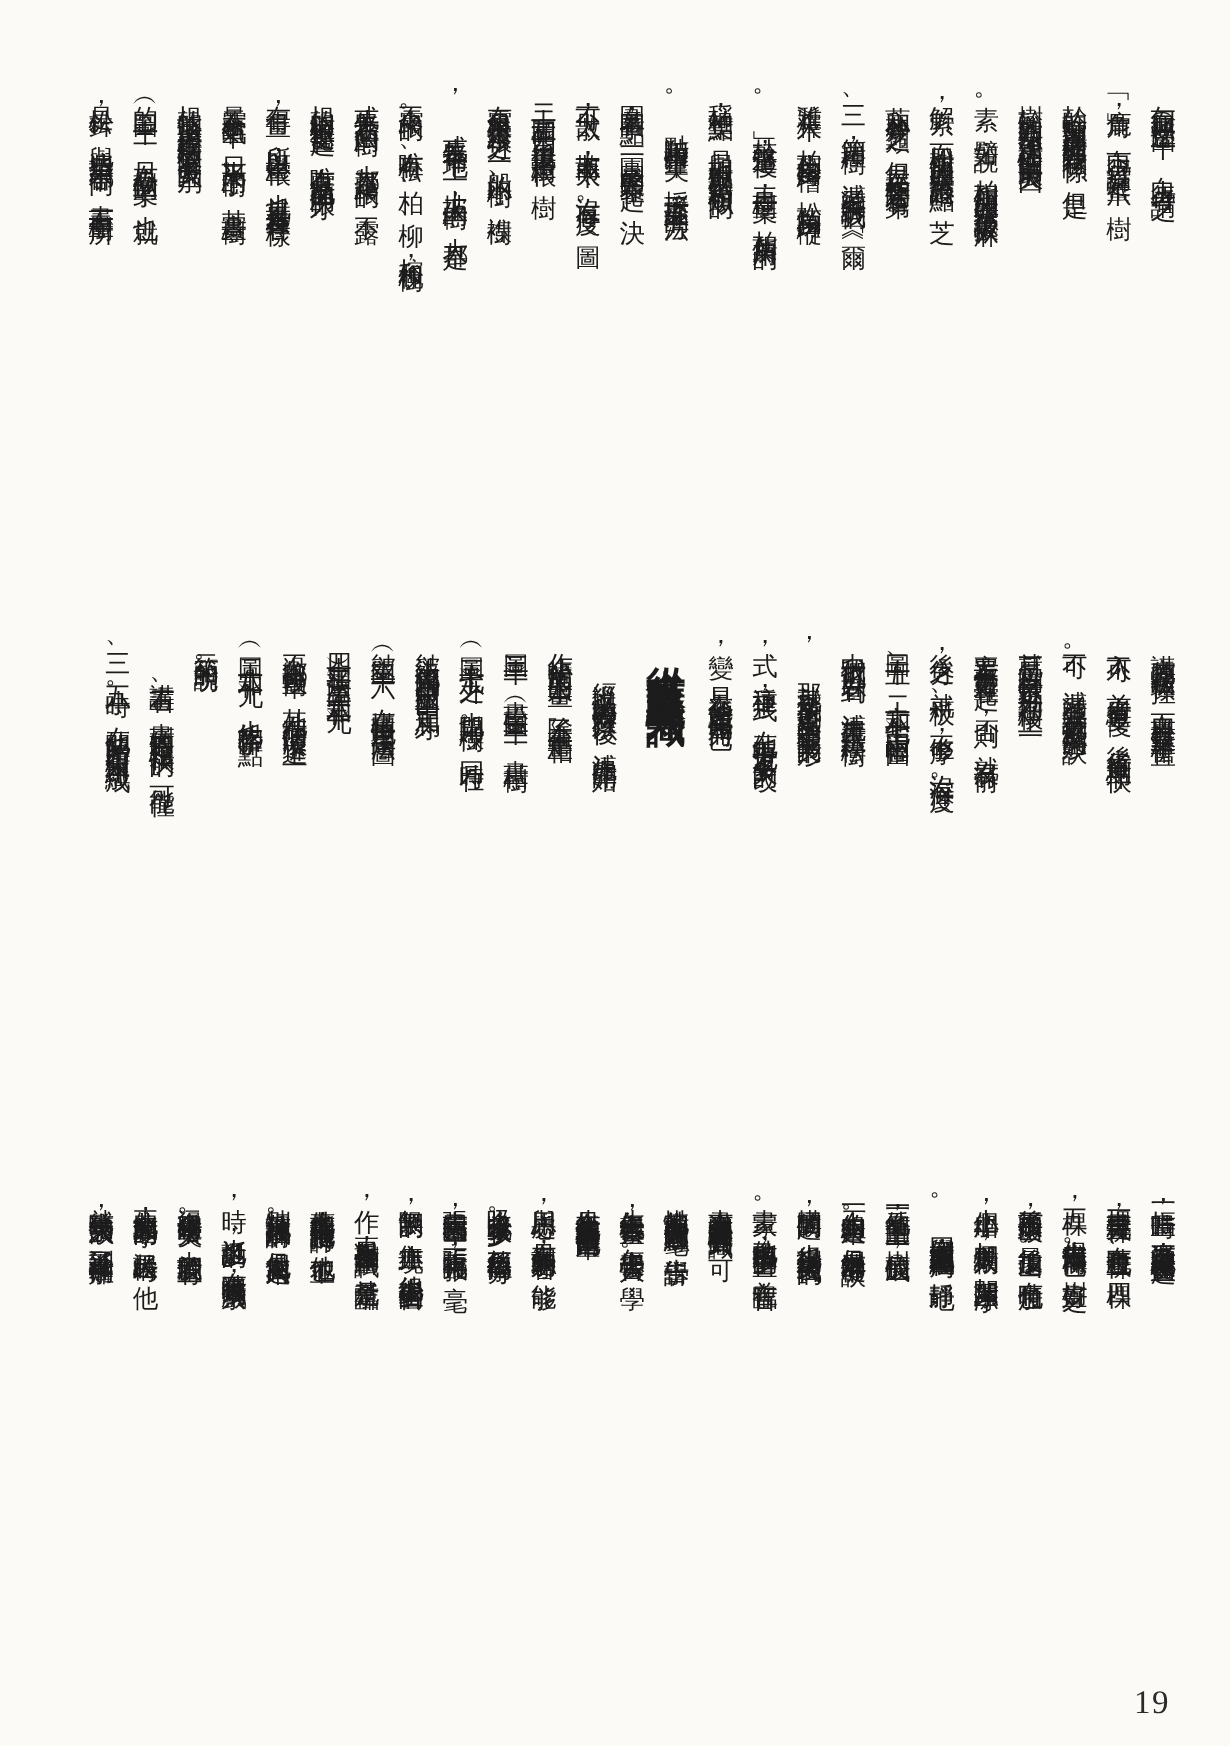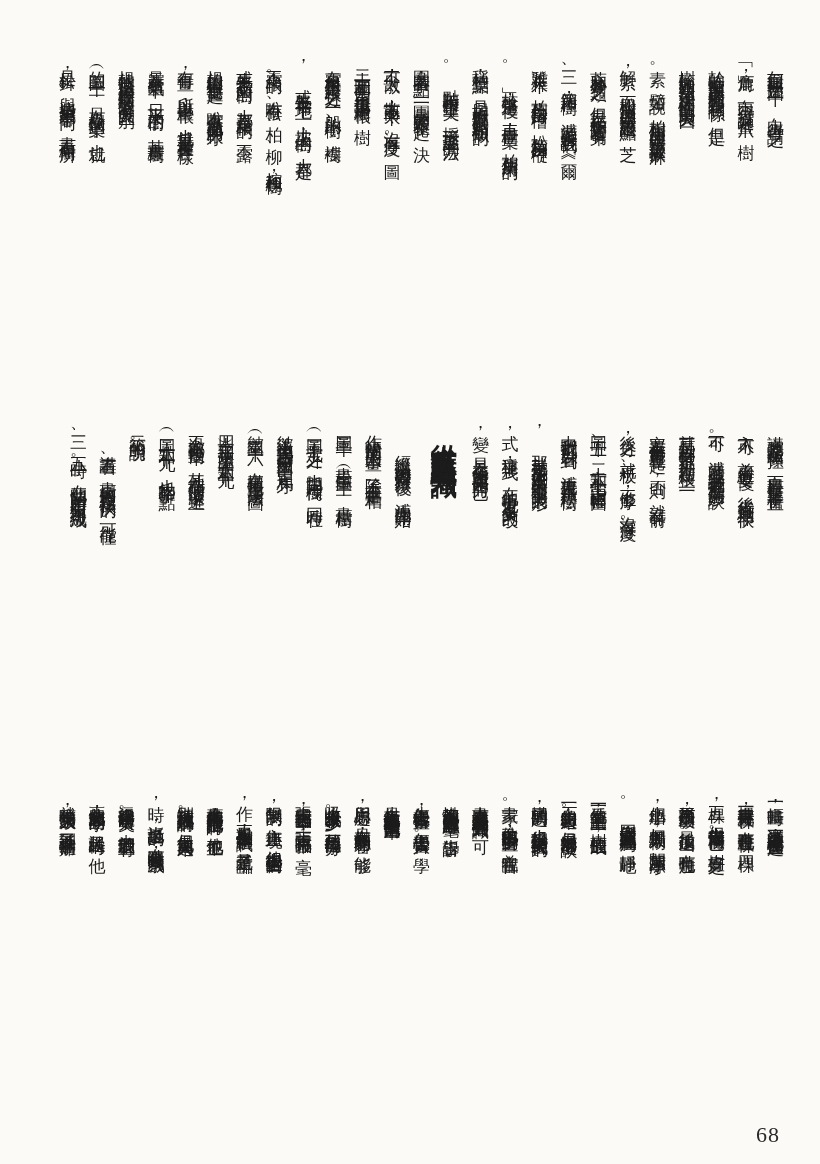--- a/index.html
+++ b/index.html
@@ -141,15 +141,15 @@
         <div class="col">作，更反對學生創作的嘗試，就是拿了臨</div>
         <div class="col">摹他畫稿的習作請求他批評時，他也並不</div>
         <div class="col">特別認眞地批評或講解。但是他高興起來</div>
         <div class="col">時，話也挺多的，有時還大唱幾句京戲，</div>
         <div class="col">逗得全體同學哈哈大笑。由於我們班上有</div>
         <div class="col">兩位北京和天津的同學，談起天橋時，他</div>
         <div class="col">就哼幾句京韻大鼓，談到了豆汁窩個雞子</div>
       </div>
   </section>
 
-  <div class="page-number">68</div>
+  <div class="page-number">19</div>
 
 </div>
 
 </body></html>

